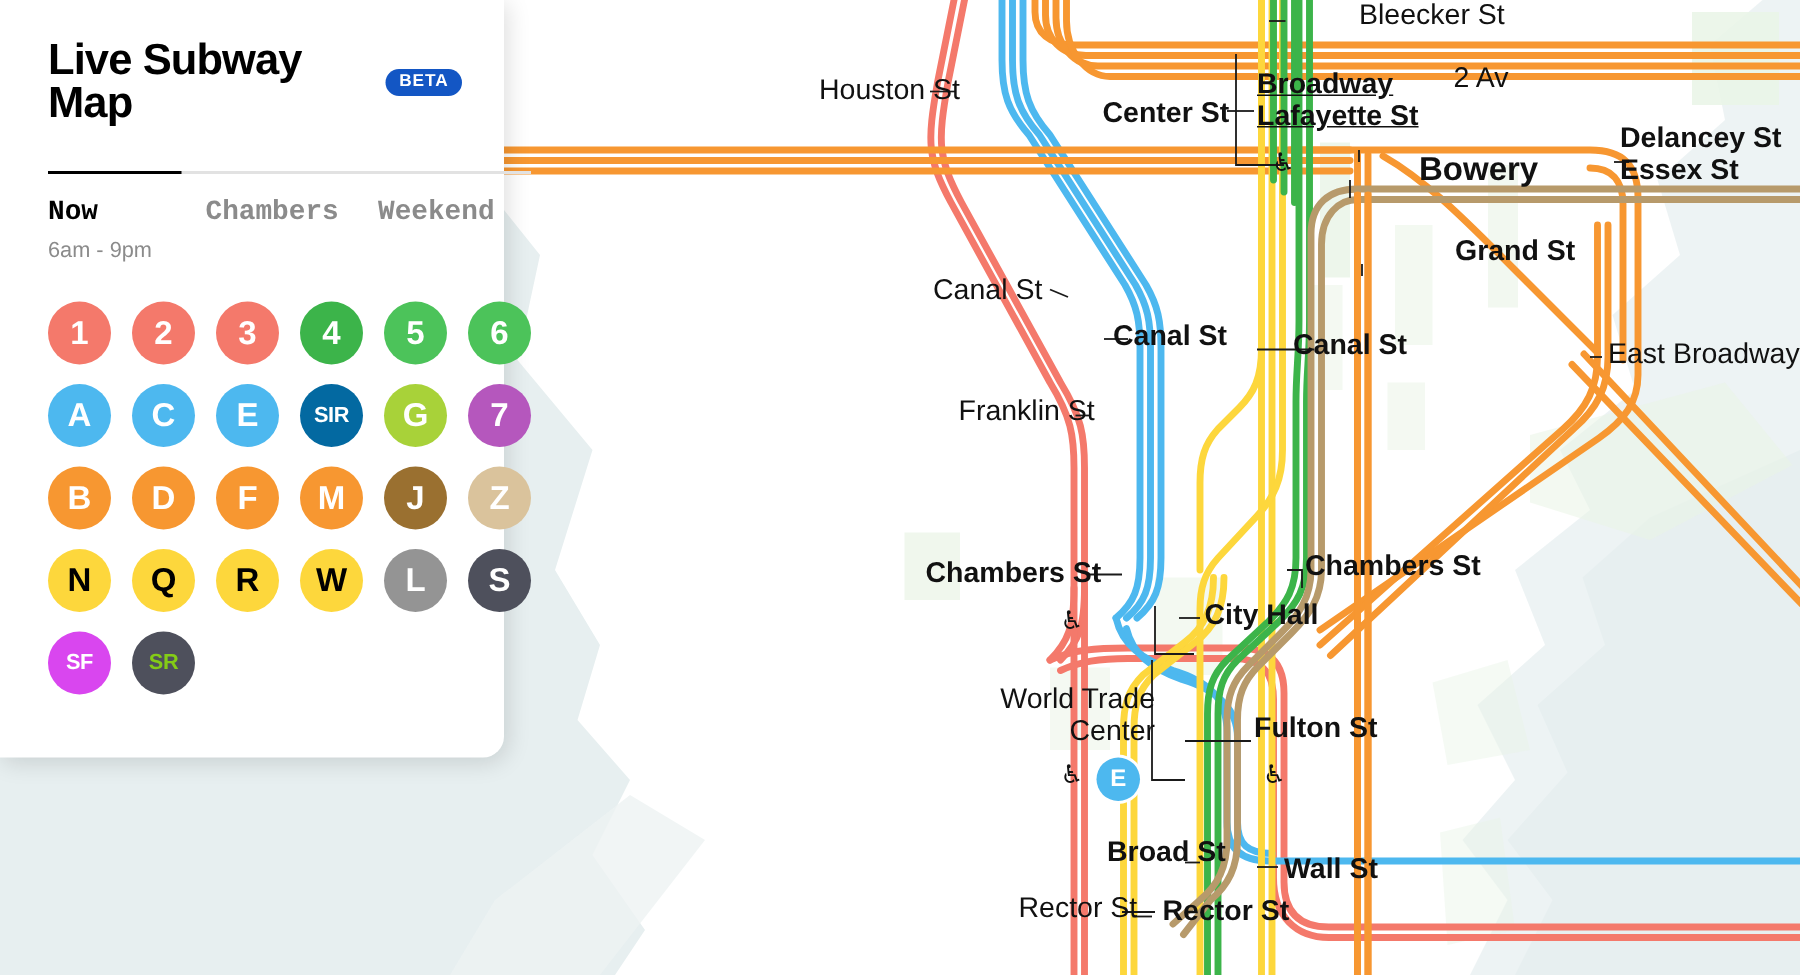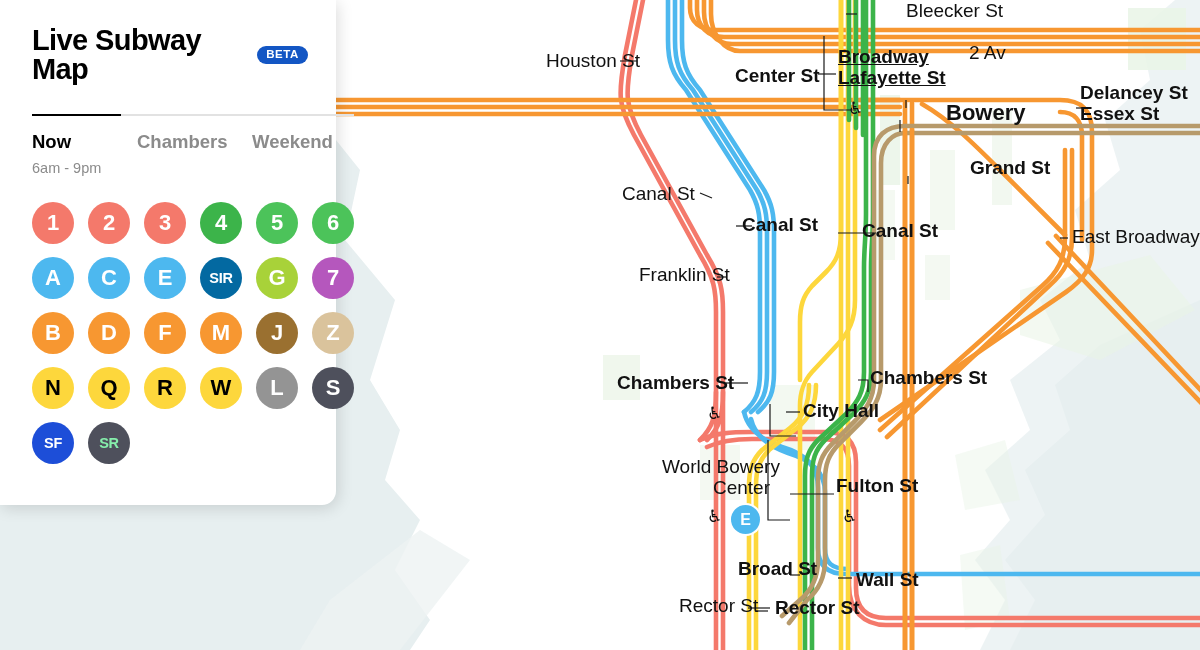--- a/index.html
+++ b/index.html
@@ -21,21 +21,21 @@
   }
   .title-row{display:flex;align-items:center;gap:11px;}
   .title{font-size:29px;font-weight:bold;color:#000;letter-spacing:-.6px;line-height:1;}
   .beta{
     background:#1356c4;color:#fff;font-size:11.5px;font-weight:bold;
     letter-spacing:.6px;border-radius:9px;padding:3px 9px 3px 9px;line-height:1;
   }
   .tab-rule{position:relative;margin-top:30px;height:2px;background:#e2e2e2;width:322px;}
   .tab-rule .active-bar{position:absolute;left:0;top:0;height:2px;width:89px;background:#000;}
   .tabs{display:flex;margin-top:15px;width:322px;}
-  .tab{font-size:18.5px;color:#8b8b8b;font-weight:bold;cursor:pointer;}
+  .tab{font-size:18.5px;color:#8b8b8b;font-weight:bold;cursor:pointer;font-family:Liberation Mono, monospace;}
   .tab.active{color:#000;}
   .tab-now{width:105px;}
   .tab-tonight{width:115px;}
   .tab-sub{margin-top:7px;font-size:14.5px;color:#8b8b8b;}
 
   .bullets{margin-top:26px;width:330px;}
   .bullet-row{display:flex;gap:14px;margin-bottom:13px;}
   .bullet{
     width:42px;height:42px;border-radius:50%;
     display:flex;align-items:center;justify-content:center;
@@ -291,21 +291,21 @@
 
   <div class="lbl" style="left:639px;top:264px;font-size:19px;">Franklin St</div>
 
   <div class="lbl b" style="left:617px;top:372px;font-size:19px;">Chambers St</div>
 
   <div class="lbl b" style="left:870px;top:367px;font-size:19px;">Chambers St</div>
 
   <div class="lbl b" style="left:803px;top:400px;font-size:19px;text-align:center;">City Hall</div>
 
   <div class="lbl r" style="left:662px;top:456px;font-size:19px;width:108px;">
-    <div>World Bowery</div>
+    <div>World Trade</div>
     <div>Center</div>
   </div>
 
   <div class="lbl b" style="left:836px;top:475px;font-size:19px;">Fulton St</div>
 
   <div class="lbl b" style="left:738px;top:558px;font-size:19px;">Broad St</div>
 
   <div class="lbl b" style="left:856px;top:569px;font-size:19px;">Wall St</div>
 
   <div class="lbl" style="left:679px;top:595px;font-size:19px;">Rector St</div>
@@ -369,17 +369,17 @@
     </div>
     <div class="bullet-row">
       <div class="bullet dark" style="background: rgb(253, 215, 60); color: rgb(0, 0, 0);">N</div>
       <div class="bullet dark" style="background: rgb(253, 215, 60); color: rgb(0, 0, 0);">Q</div>
       <div class="bullet dark" style="background: rgb(253, 215, 60); color: rgb(0, 0, 0);">R</div>
       <div class="bullet dark" style="background: rgb(253, 215, 60); color: rgb(0, 0, 0);">W</div>
       <div class="bullet" style="background: rgb(148, 148, 148); color: rgb(255, 255, 255);">L</div>
       <div class="bullet" style="background: rgb(78, 80, 92); color: rgb(255, 255, 255);">S</div>
     </div>
     <div class="bullet-row">
-      <div class="bullet sm" style="background: #1d4ed8; color: rgb(255, 255, 255);">SF</div>
-      <div class="bullet sm" style="background: rgb(78, 80, 92); color: #86efac;">SR</div>
+      <div class="bullet sm" style="background: #d946ef; color: rgb(255, 255, 255);">SF</div>
+      <div class="bullet sm" style="background: rgb(78, 80, 92); color: #84cc16;">SR</div>
     </div>
   </div>
 </div>
 
 </body></html>

